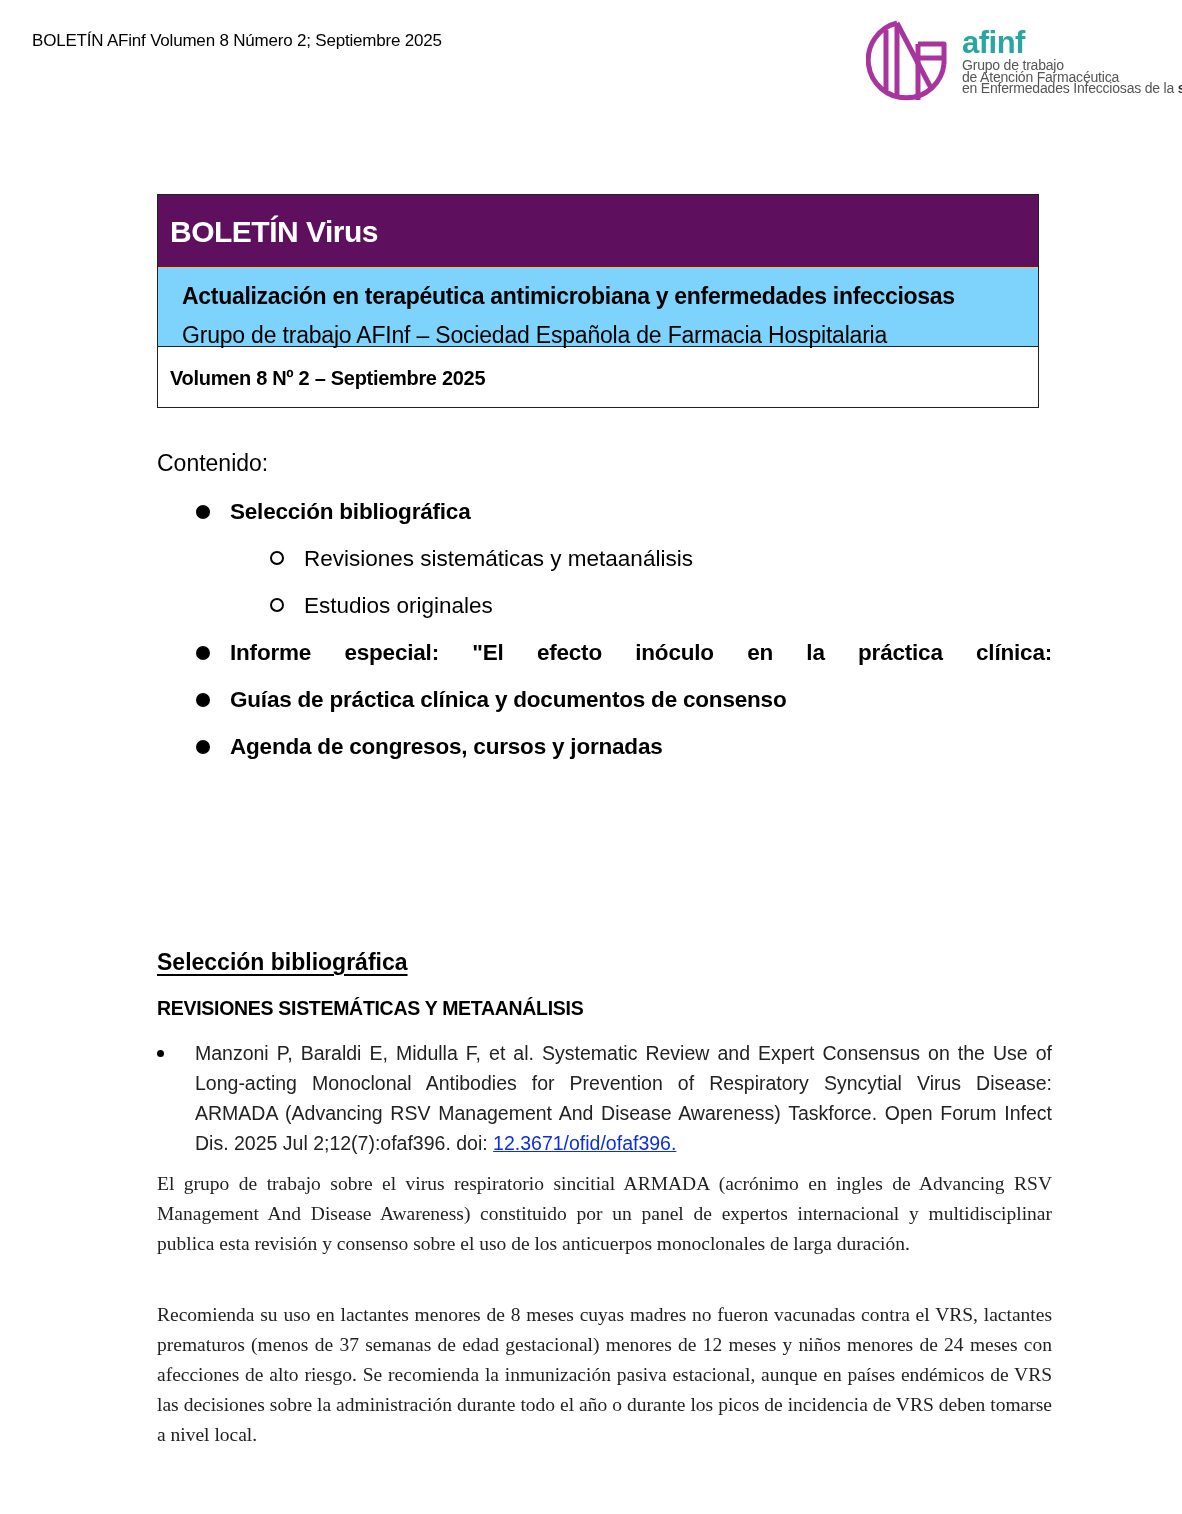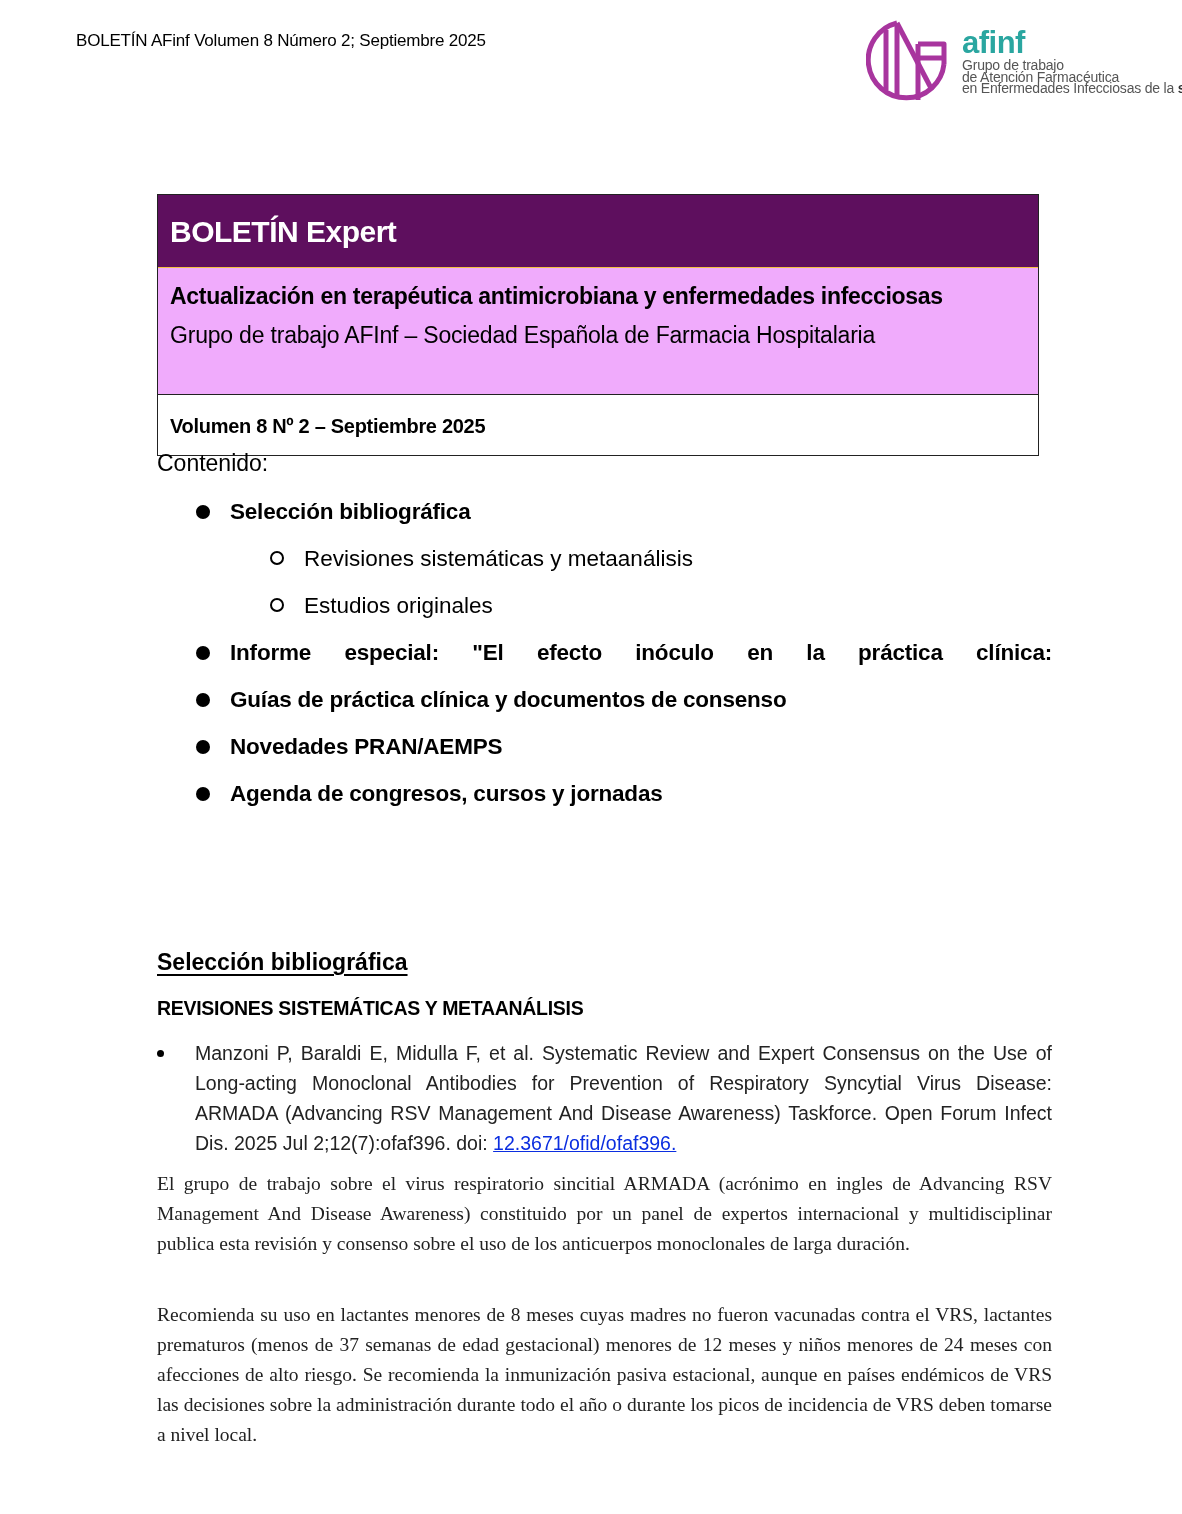--- a/index.html
+++ b/index.html
@@ -2,21 +2,21 @@
 <html><head>
 <meta charset="utf-8">
 <style>
   html, body { margin: 0; padding: 0; background: #ffffff; }
   body {
     width: 1182px; height: 1514px; position: relative; overflow: hidden;
     font-family: "Liberation Sans", "DejaVu Sans", sans-serif; color: #000;
   }
   .running-header {
     position: absolute; left: 32px; top: 31px;
-    font-size: 17px; letter-spacing: -0.2px; margin-left: 44px;
+    font-size: 17px; letter-spacing: -0.2px;
   }
   .logo { position: absolute; left: 866px; top: 14px; width: 272px; height: 90px; }
   .logo svg.mark { position: absolute; left: 0; top: 0; width: 90px; height: 90px; }
   .logo .brand {
     position: absolute; left: 96px; top: 14px; font-weight: bold;
     font-size: 31px; color: #2aa6a0; letter-spacing: -0.5px; line-height: 30px;
   }
   .logo .tagline {
     position: absolute; left: 96px; top: 46px; font-size: 14px;
     color: #555; line-height: 11.5px; letter-spacing: -0.2px; white-space: nowrap;
@@ -26,22 +26,22 @@
   .titlebox {
     position: absolute; left: 157px; top: 194px; width: 880px;
     border: 1px solid #222;
   }
   .tb-purple {
     background: #5e0f5e; height: 72px; color: #fff;
     font-weight: bold; font-size: 30px; padding-left: 12px; line-height: 74px;
     letter-spacing: -0.5px;
   }
   .tb-yellow {
-    background: #f0abfc; height: 128px; border-top: 1px solid #f4c242;
-    border-bottom: 1px solid #222; padding-left: 12px; box-sizing: border-box;
+    background: #7dd3fc; height: 80px; border-top: 1px solid #f4c242;
+    border-bottom: 1px solid #222; padding-left: 24px; box-sizing: border-box;
   }
   .tb-yellow .sub1 {
     font-weight: bold; font-size: 23px; padding-top: 15px; letter-spacing: -0.3px;
   }
   .tb-yellow .sub2 { font-size: 23px; margin-top: 12px; letter-spacing: -0.2px; }
   .tb-white {
     height: 60px; font-weight: bold; font-size: 20px; padding-left: 12px;
     line-height: 62px; letter-spacing: -0.3px;
   }
 
@@ -111,21 +111,21 @@
   </svg>
   <div class="brand">afinf</div>
   <div class="tagline">
     <div>Grupo de trabajo</div>
     <div>de Atención Farmacéutica</div>
     <div><span>en Enfermedades Infecciosas de la</span> <b>sefh</b></div>
   </div>
 </div>
 
 <div class="titlebox">
-  <div class="tb-purple">BOLETÍN Expert</div>
+  <div class="tb-purple">BOLETÍN Virus</div>
   <div class="tb-yellow">
     <div class="sub1">Actualización en terapéutica antimicrobiana y enfermedades infecciosas</div>
     <div class="sub2">Grupo de trabajo AFInf – Sociedad Española de Farmacia Hospitalaria</div>
   </div>
   <div class="tb-white">Volumen 8 Nº 2 – Septiembre 2025</div>
 </div>
 
 <div class="contenido-label">Contenido:</div>
 
 <div class="toc">
@@ -144,24 +144,20 @@
   <div class="item wide">
     <span class="bullet"></span>
     <div style="text-align:justify;text-align-last:justify;">Informe especial: "El efecto inóculo en la práctica clínica:</div>
   </div>
   <div class="item">
     <span class="bullet"></span>
     <span>Guías de práctica clínica y documentos de consenso</span>
   </div>
   <div class="item">
     <span class="bullet"></span>
-    <span>Novedades PRAN/AEMPS</span>
-  </div>
-  <div class="item">
-    <span class="bullet"></span>
     <span>Agenda de congresos, cursos y jornadas</span>
   </div>
 </div>
 
 <div class="section-title">Selección bibliográfica</div>
 <div class="subsection-title">REVISIONES SISTEMÁTICAS Y METAANÁLISIS</div>
 
 <div class="reference">
   <span class="dot"></span>
   <div class="text"><span>Manzoni P, Baraldi E, Midulla F, et al. Systematic Review and Expert Consensus on the Use of Long-acting Monoclonal Antibodies for Prevention of Respiratory Syncytial Virus Disease: ARMADA (Advancing RSV Management And Disease Awareness) Taskforce. Open Forum Infect Dis. 2025 Jul 2;12(7):ofaf396. doi: </span><a>12.3671/ofid/ofaf396.</a></div>

